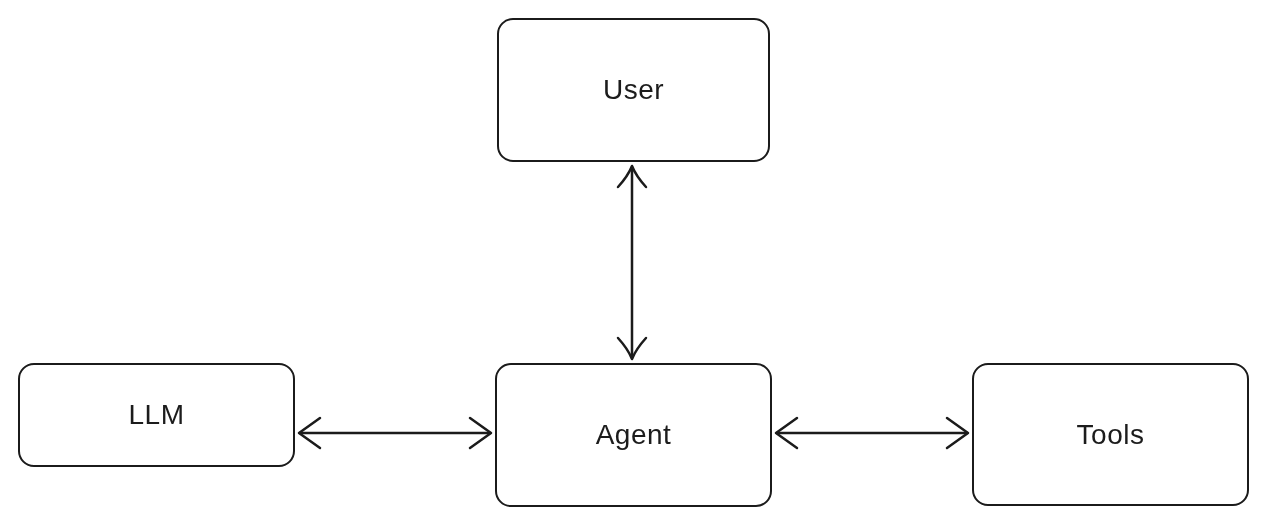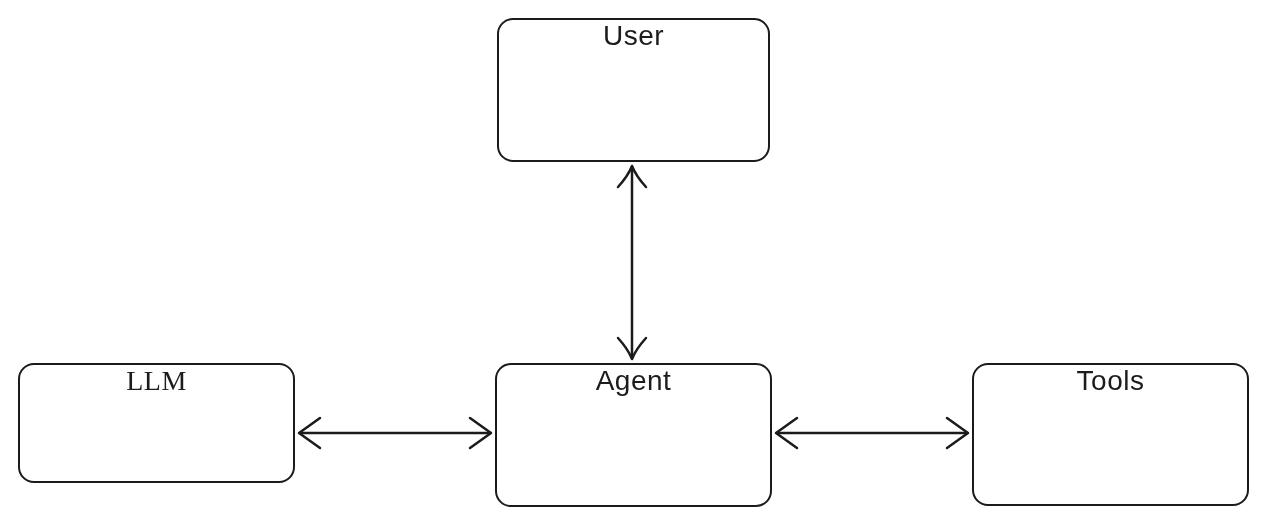--- a/index.html
+++ b/index.html
@@ -15,29 +15,30 @@
     background: #ffffff;
     overflow: hidden;
   }
   .node {
     position: absolute;
     box-sizing: border-box;
     border: 2.5px solid #1b1b1b;
     border-radius: 16px;
     background: #ffffff;
     display: flex;
+    align-items: center;
     justify-content: center;
   }
   .node span {
     font-size: 28px;
     color: #1c1c1c;
     letter-spacing: 0.5px;
   }
   #node-user  { left: 497px; top: 18px;  width: 273px; height: 144px; }
-  #node-llm   { left: 18px;  top: 363px; width: 277px; height: 120px; font-family: Liberation Serif, serif; }
+  #node-llm   { left: 18px;  top: 363px; width: 277px; height: 104px; }
   #node-agent { left: 495px; top: 363px; width: 277px; height: 144px; }
   #node-tools { left: 972px; top: 363px; width: 277px; height: 143px; }
   svg.edges {
     position: absolute;
     left: 0; top: 0;
     width: 1268px;
     height: 528px;
     pointer-events: none;
   }
   svg.edges path, svg.edges line {

